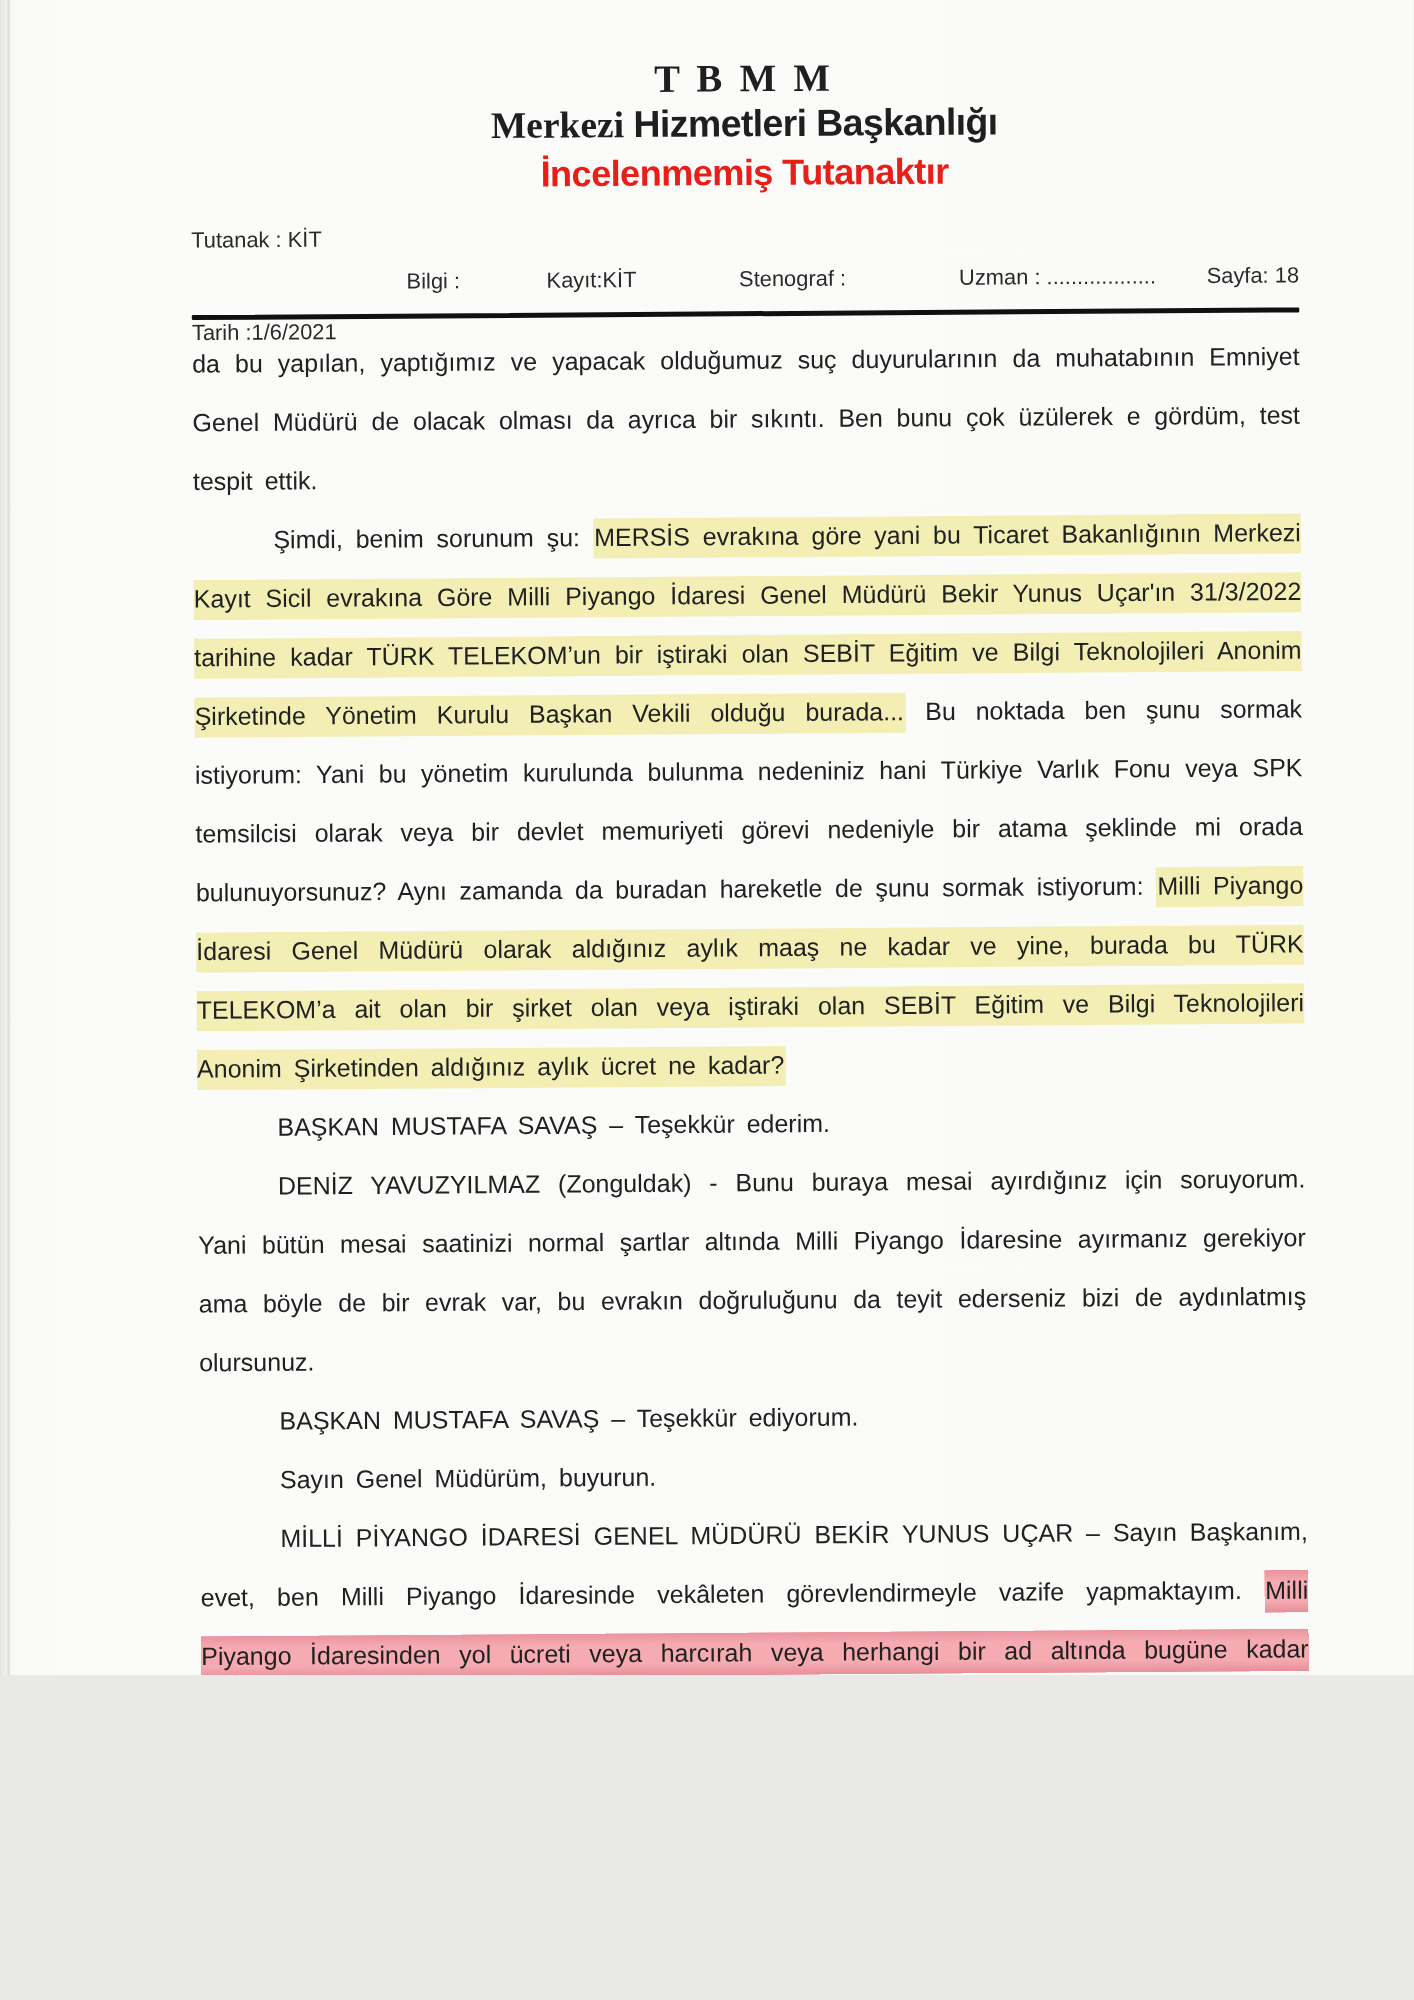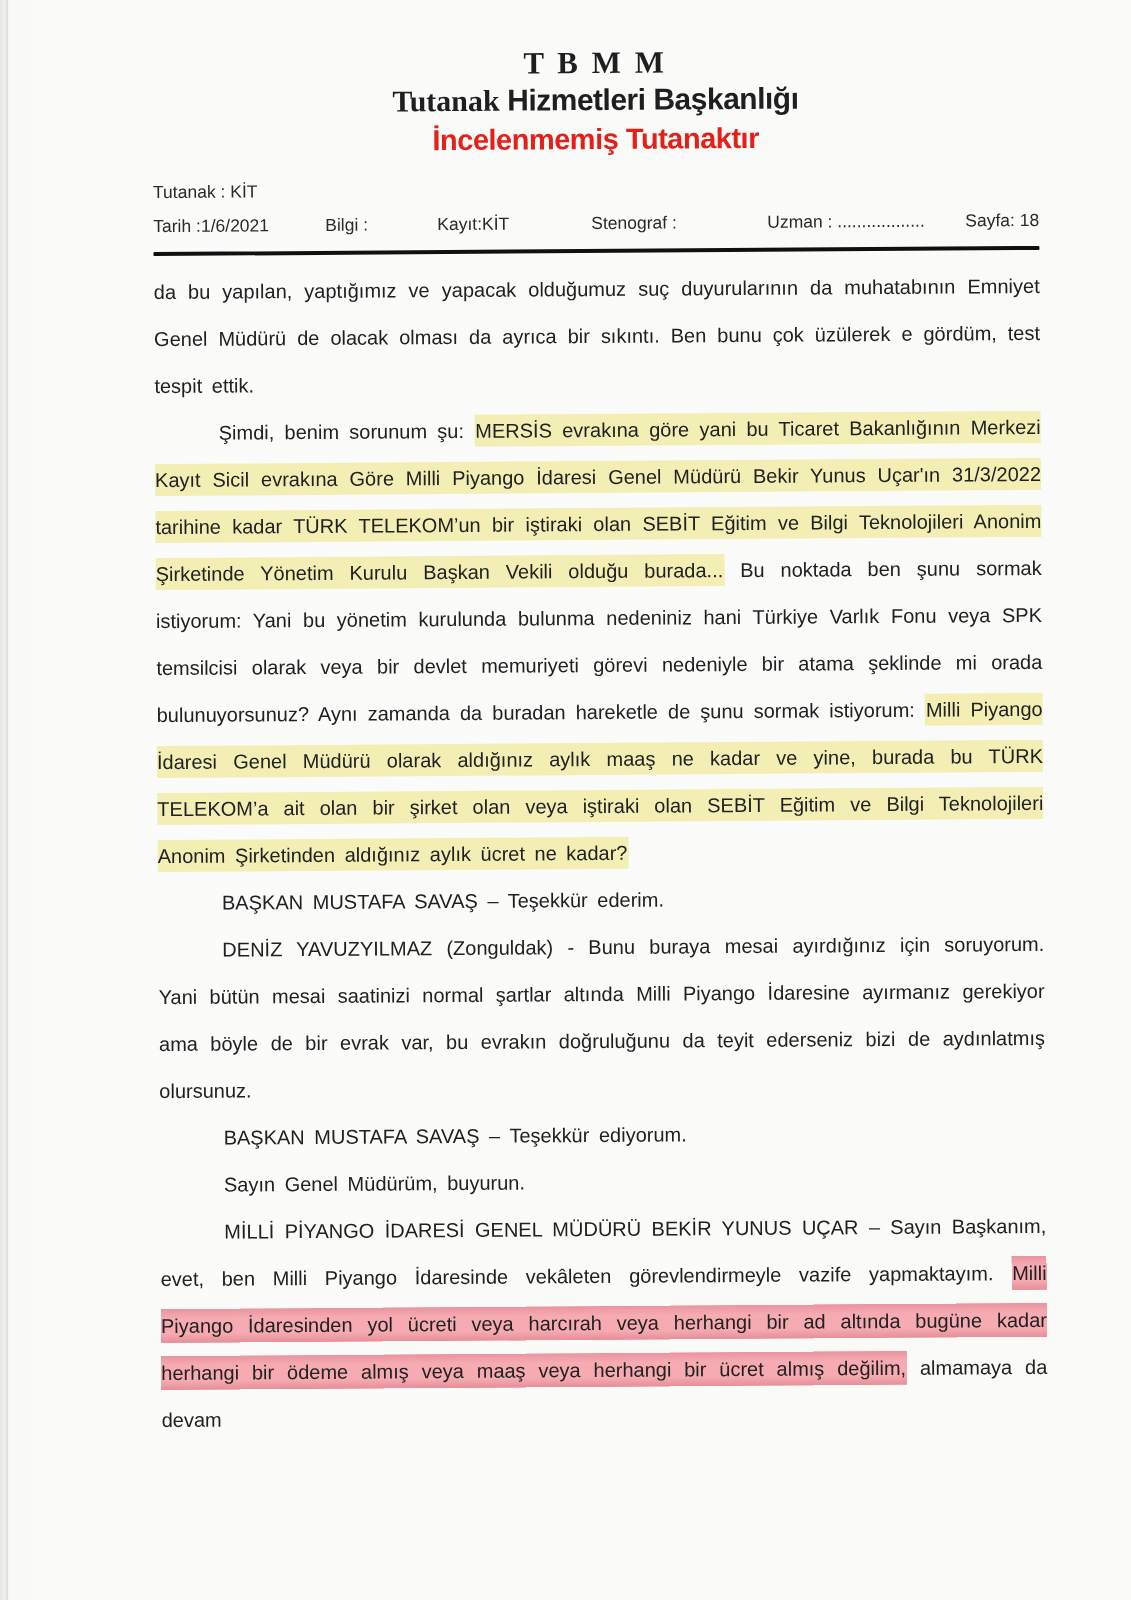--- a/index.html
+++ b/index.html
@@ -3,21 +3,21 @@
 <meta charset="utf-8">
 <style>
   html, body {
     margin: 0;
     padding: 0;
     background: #e9e9e7;
   }
   .sheet {
     position: relative;
     width: 1131px;
-    height: 1600px;
+    height: 1340px;
     margin: 0 auto;
     background: linear-gradient(90deg, #e6e6e4 0px, #f9f9f7 10px, #fbfbfa 60px, #fafaf8 100%);
     overflow: hidden;
     color: #1f1f1f;
     font-family: "Liberation Sans", sans-serif;
   }
   .scan-edge {
     position: absolute;
     left: 6px; top: 0;
     width: 2px; height: 100%;
@@ -65,21 +65,21 @@
   }
   
   .meta {
     margin-top: 14px;
     font-size: 17.5px;
     color: #2a2a2a;
   }
   .meta-row-1 { height: 34px; line-height: 34px; text-align: left; }
   .meta-row-2 { position: relative; height: 34px; line-height: 34px; }
   .meta-row-2 span { position: absolute; white-space: nowrap; }
-  .m-tarih     { left: 0; }
+  .m-tarih     { left: 0; margin-top: 40px; }
   .m-saat      { left: 172px; }
   .m-kayit     { left: 284px; }
   .m-stenograf { left: 438px; }
   .m-uzman     { left: 614px; }
   .m-sayfa     { right: 0; }
   .head-rule {
     margin-top: 9px;
     height: 4px;
     background: #101010;
     border-radius: 1px;
@@ -114,21 +114,21 @@
 <body>
 
 <div class="sheet">
   <div class="scan-edge"></div>
 
   <div class="content">
 
     <header class="doc-header">
       <div class="title-1">T B M M</div>
       <div class="title-2">
-        <span class="serif-part">Tutanak </span><span class="sans-part">Hizmetleri Başkanlığı</span>
+        <span class="serif-part">Merkezi </span><span class="sans-part">Hizmetleri Başkanlığı</span>
       </div>
       <div class="title-3">İncelenmemiş Tutanaktır</div>
     </header>
 
     <div class="meta">
       <div class="meta-row-1">
         <span>Tutanak : KİT</span>
       </div>
       <div class="meta-row-2">
         <span class="m-tarih">Tarih :1/6/2021</span>

